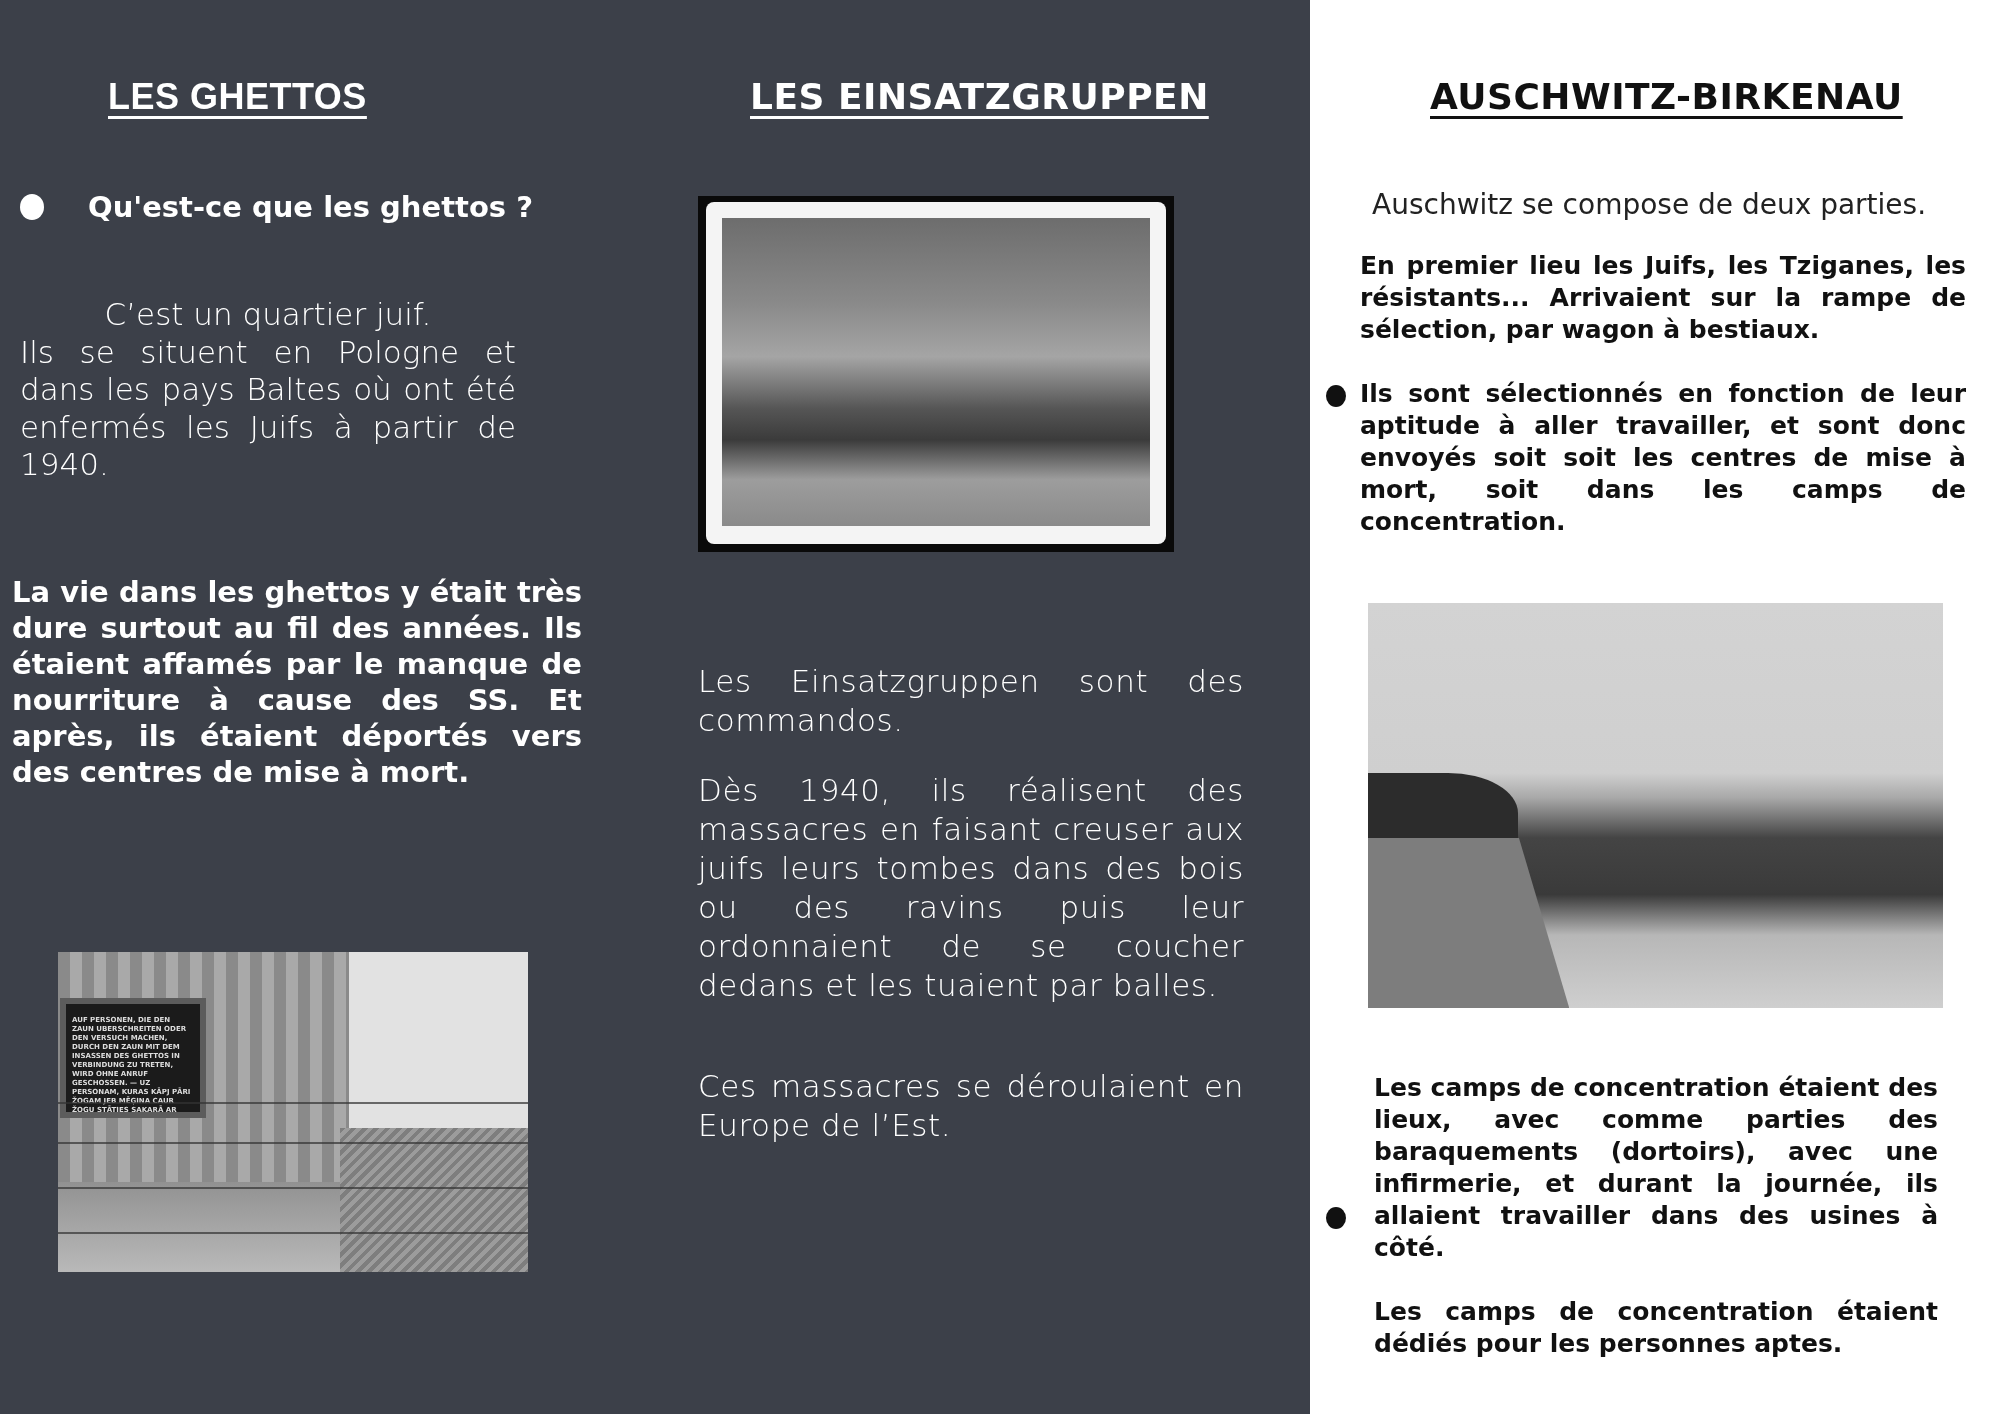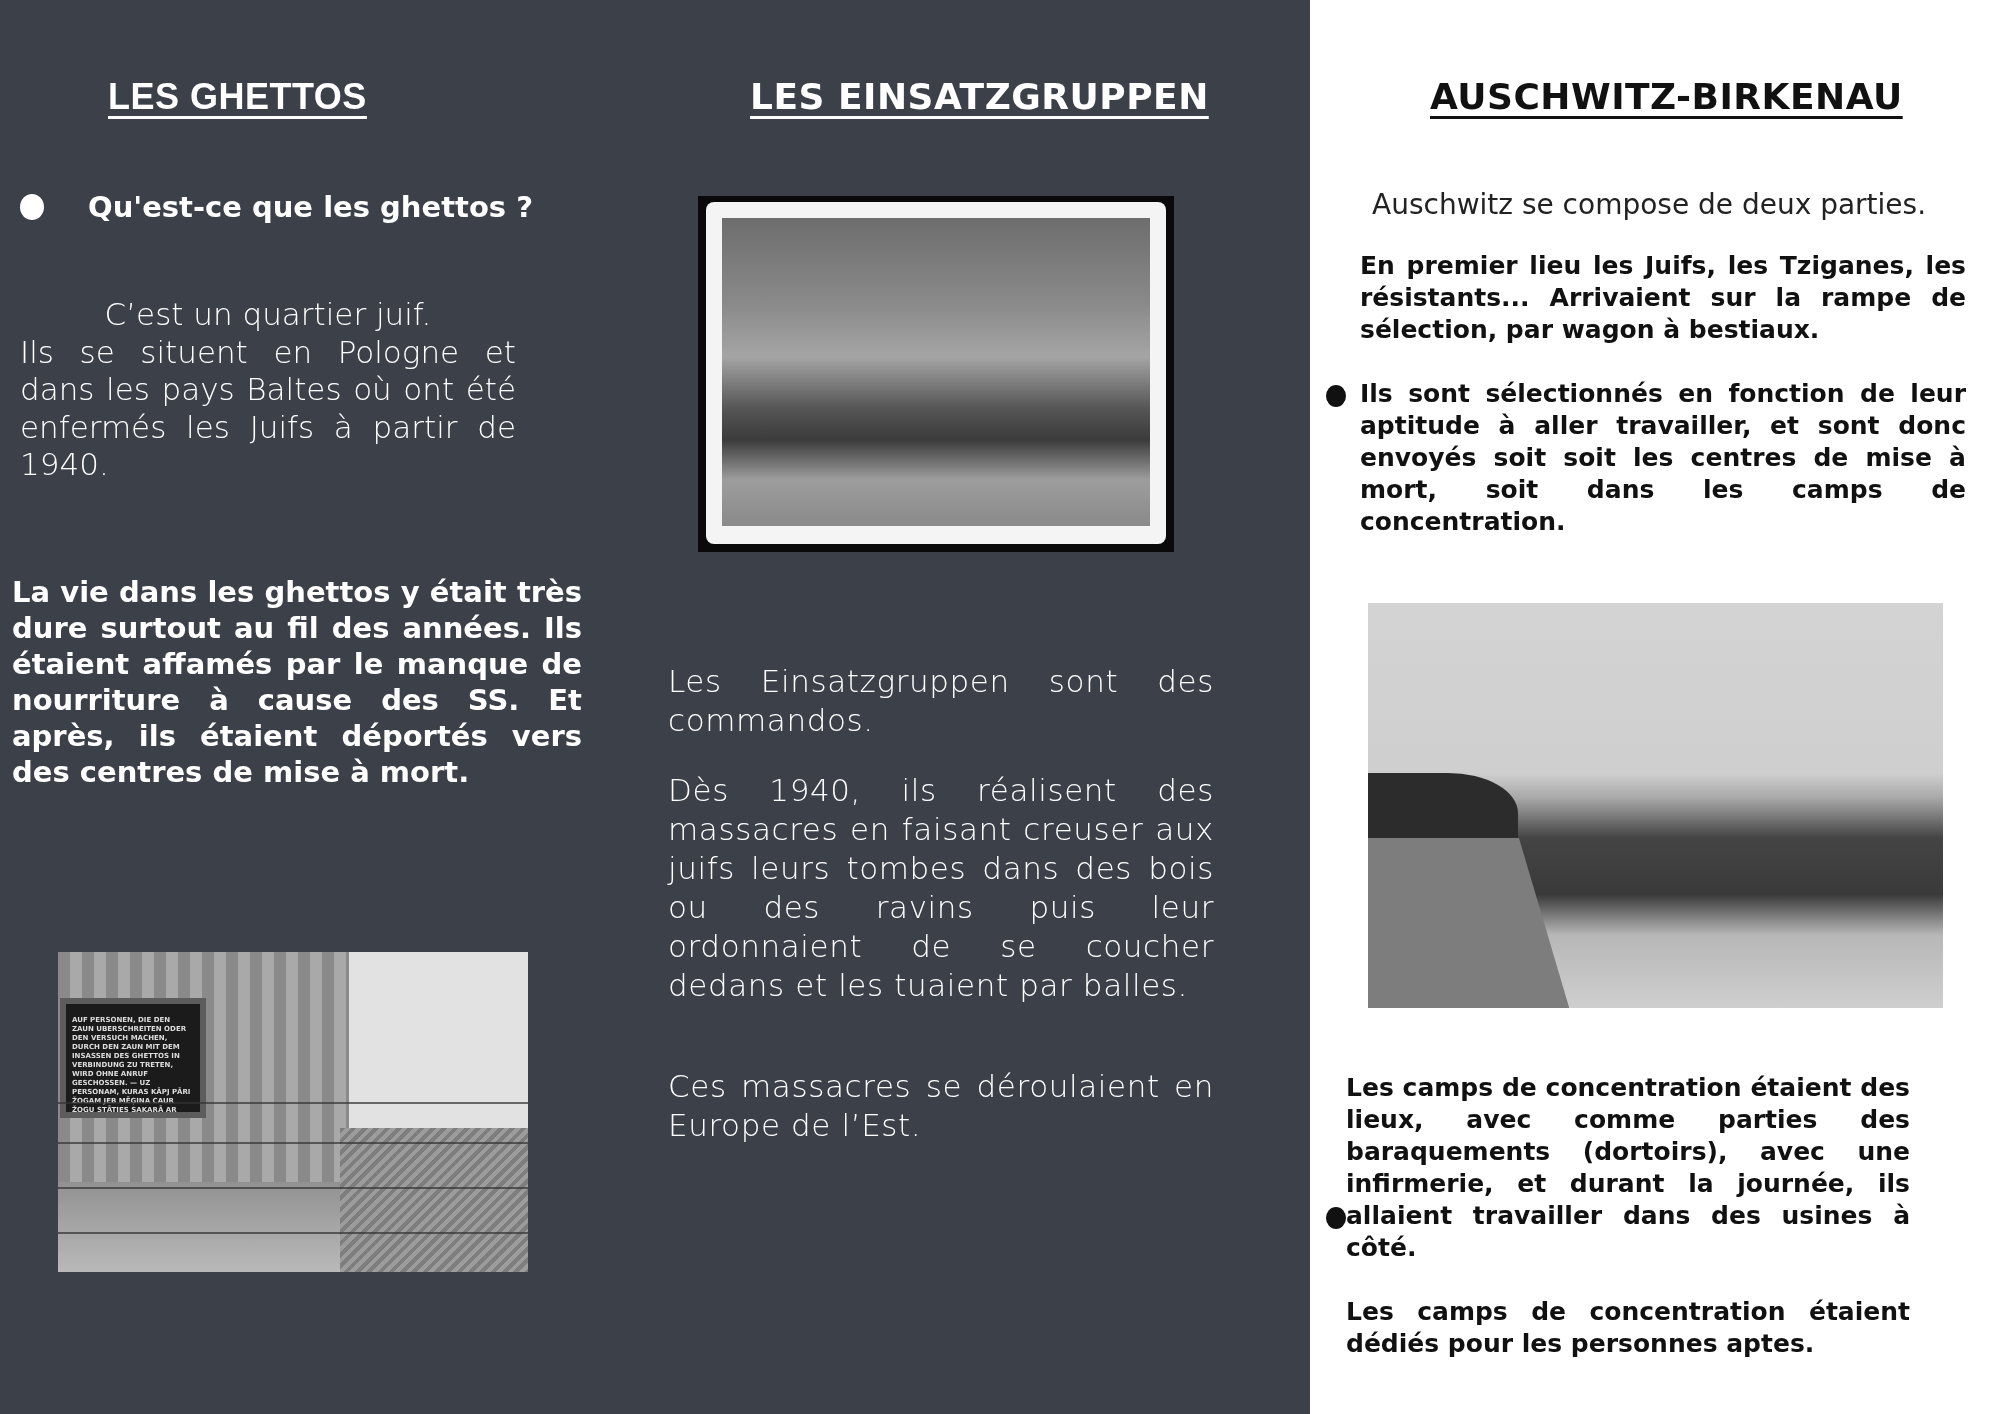--- a/index.html
+++ b/index.html
@@ -71,41 +71,41 @@
     }
     #einsatz-photo .frame {
       position: absolute; left: 8px; top: 6px; right: 8px; bottom: 8px; background: #f4f4f4;
       border-radius: 8px;
     }
     #einsatz-photo .img {
       position: absolute; left: 24px; top: 22px; right: 24px; bottom: 26px;
       background: linear-gradient(180deg, #6d6d6d 0%, #8a8a8a 28%, #a5a5a5 45%, #555 62%, #3b3b3b 72%, #9d9d9d 85%, #8a8a8a 100%);
     }
     #einsatz-text {
-      left: 668px; top: 662px; width: 546px; color: #ffffff;
+      left: 698px; top: 662px; width: 546px; color: #ffffff;
       font-family: "DejaVu Sans", sans-serif; font-size: 31px; line-height: 39px; font-weight: 300;
       letter-spacing: 0.6px;
     }
 
     
     #h-auschwitz { left: 1430px; top: 76px; }
     #ausch-intro {
       position: absolute; left: 1372px; top: 188px; color: #222222;
       font-family: "DejaVu Sans", sans-serif; font-size: 28px; white-space: nowrap;
     }
     .bullet-block { position: absolute; display: flex; align-items: center; }
     #ausch-b1 { left: 1326px; top: 250px; }
     #ausch-b2 { left: 1326px; top: 1072px; }
     .bullet-block .dot { margin-top: 4px; }
     .bullet-text {
       color: #111111; font-family: "DejaVu Sans", sans-serif; font-weight: bold;
       font-size: 25px; line-height: 32px; text-align: justify;
     }
     #ausch-b1 .bullet-text { margin-left: 14px; width: 606px; }
-    #ausch-b2 .bullet-text { width: 564px; }
+    #ausch-b2 .bullet-text { margin-left: 28px; width: 564px; }
     #ausch-photo {
       left: 1368px; top: 603px; width: 575px; height: 405px;
       background: linear-gradient(180deg, #d3d3d3 0%, #cfcfcf 42%, #a9a9a9 48%, #444 58%, #3a3a3a 72%, #b7b7b7 82%, #cfcfcf 100%);
     }
     #ausch-photo .platform {
       position: absolute; left: 0; top: 58%; width: 35%; height: 42%;
       background: #7d7d7d; clip-path: polygon(0 0, 75% 0, 100% 100%, 0 100%);
     }
     #ausch-photo .wagon {
       position: absolute; left: 0; top: 42%; width: 26%; height: 16%;

